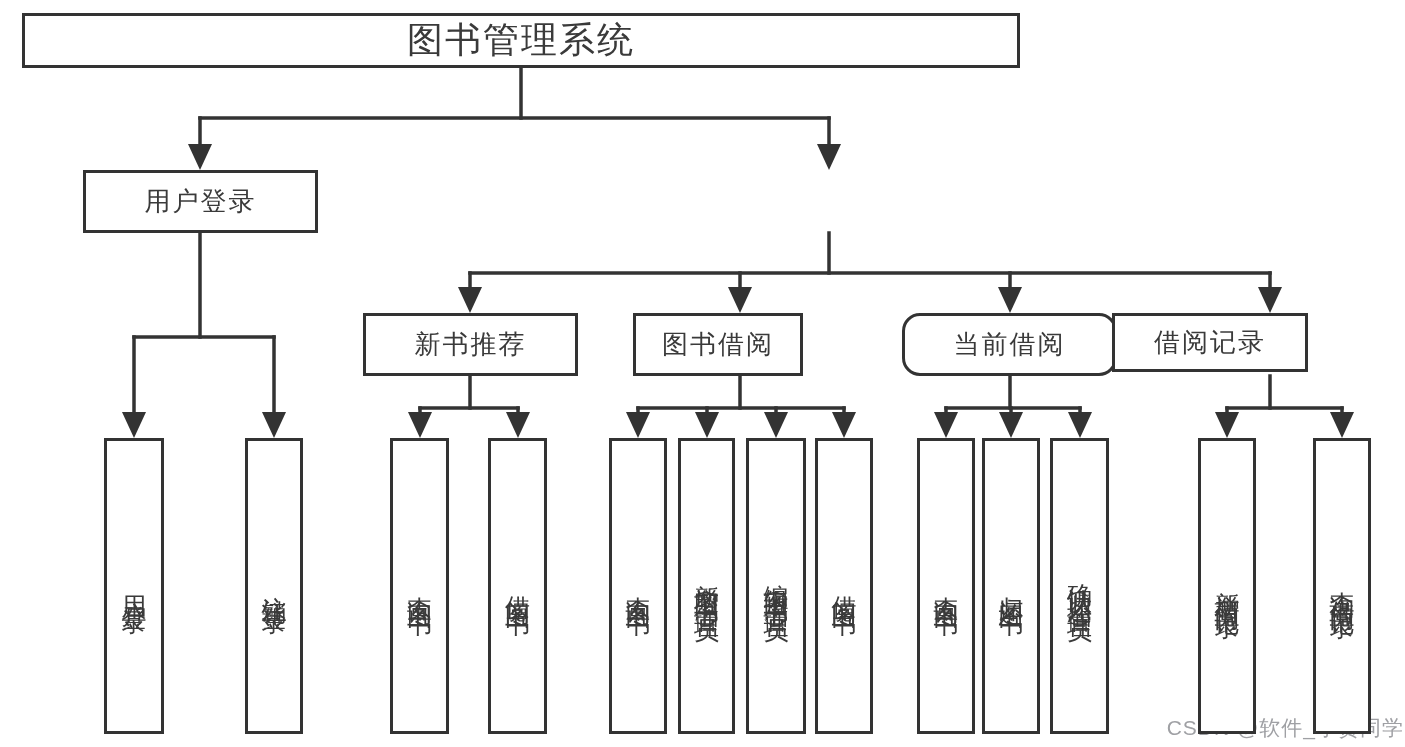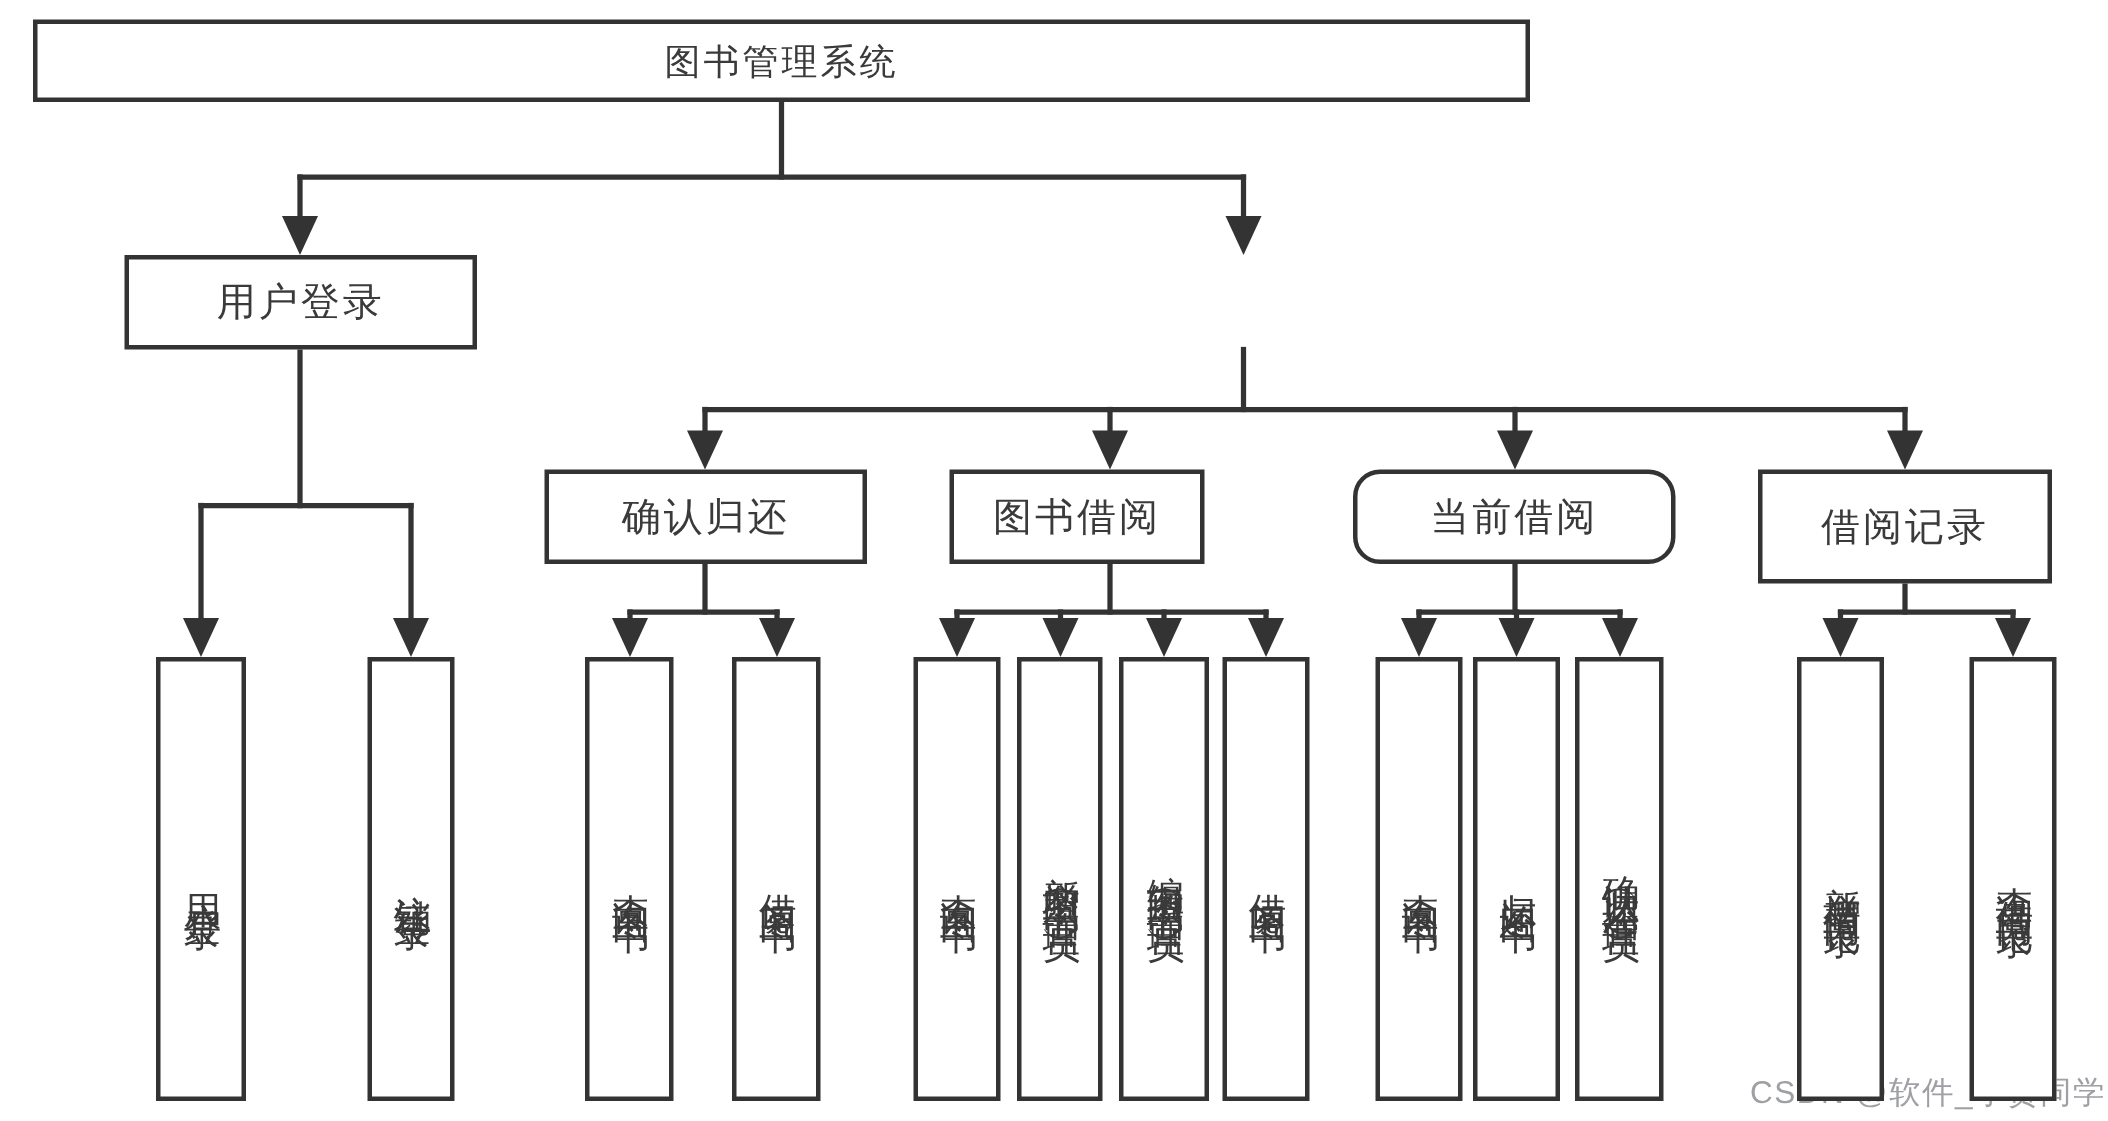--- a/index.html
+++ b/index.html
@@ -20,21 +20,21 @@
     align-items:center;
     justify-content:center;
     color:#3a3a3a;
     text-align:center;
   }
   .node.h{
     font-size:26px;
     letter-spacing:2px;
   }
   .node.h.root{
-    font-size:24px;
+    font-size:36px;
   }
   .node.v{
     writing-mode:vertical-rl;
     text-orientation:mixed;
     font-size:25px;
     letter-spacing:5px;
     line-height:1;
   }
   #watermark{
     position:absolute;
@@ -100,24 +100,24 @@
       <line x1="1270" y1="376" x2="1270" y2="408" stroke="#333333" stroke-width="3.5" stroke-linecap="square"></line>
       <line x1="1227" y1="408" x2="1342" y2="408" stroke="#333333" stroke-width="3.5" stroke-linecap="square"></line>
       <line x1="1227" y1="408" x2="1227" y2="418" stroke="#333333" stroke-width="3.5" stroke-linecap="square"></line>
       <polygon points="1215,412 1239,412 1227,438" fill="#333333"></polygon>
       <line x1="1342" y1="408" x2="1342" y2="418" stroke="#333333" stroke-width="3.5" stroke-linecap="square"></line>
       <polygon points="1330,412 1354,412 1342,438" fill="#333333"></polygon>
     </svg>
   <div id="watermark">CSDN @软件_小贺同学</div>
 <div class="node h root" style="left: 22px; top: 13px; width: 998px; height: 55px;">图书管理系统</div>
     <div class="node h" style="left: 83px; top: 170px; width: 235px; height: 63px;">用户登录</div>
-    <div class="node h" style="left: 363px; top: 313px; width: 215px; height: 63px;">确认归还</div>
+    <div class="node h" style="left: 363px; top: 313px; width: 215px; height: 63px;">新书推荐</div>
     <div class="node h" style="left: 633px; top: 313px; width: 170px; height: 63px;">图书借阅</div>
     <div class="node h" style="left: 902px; top: 313px; width: 215px; height: 63px; border-radius: 18px;">当前借阅</div>
-    <div class="node h" style="left: 1172px; top: 313px; width: 196px; height: 76px;">借阅记录</div>
+    <div class="node h" style="left: 1112px; top: 313px; width: 196px; height: 59px;">借阅记录</div>
     <div class="node v" style="left: 104px; top: 438px; width: 60px; height: 296px;">用户登录</div>
     <div class="node v" style="left: 245px; top: 438px; width: 58px; height: 296px;">注销登录</div>
     <div class="node v" style="left: 390px; top: 438px; width: 59px; height: 296px;">查询图书</div>
     <div class="node v" style="left: 488px; top: 438px; width: 59px; height: 296px;">借阅图书</div>
     <div class="node v" style="left: 609px; top: 438px; width: 58px; height: 296px;">查询图书</div>
     <div class="node v" style="left: 678px; top: 438px; width: 57px; height: 296px;">新增图书（管理员）</div>
     <div class="node v" style="left: 746px; top: 438px; width: 60px; height: 296px;">编辑图书（管理员）</div>
     <div class="node v" style="left: 815px; top: 438px; width: 58px; height: 296px;">借阅图书</div>
     <div class="node v" style="left: 917px; top: 438px; width: 58px; height: 296px;">查询图书</div>
     <div class="node v" style="left: 982px; top: 438px; width: 58px; height: 296px;">归还图书</div>

